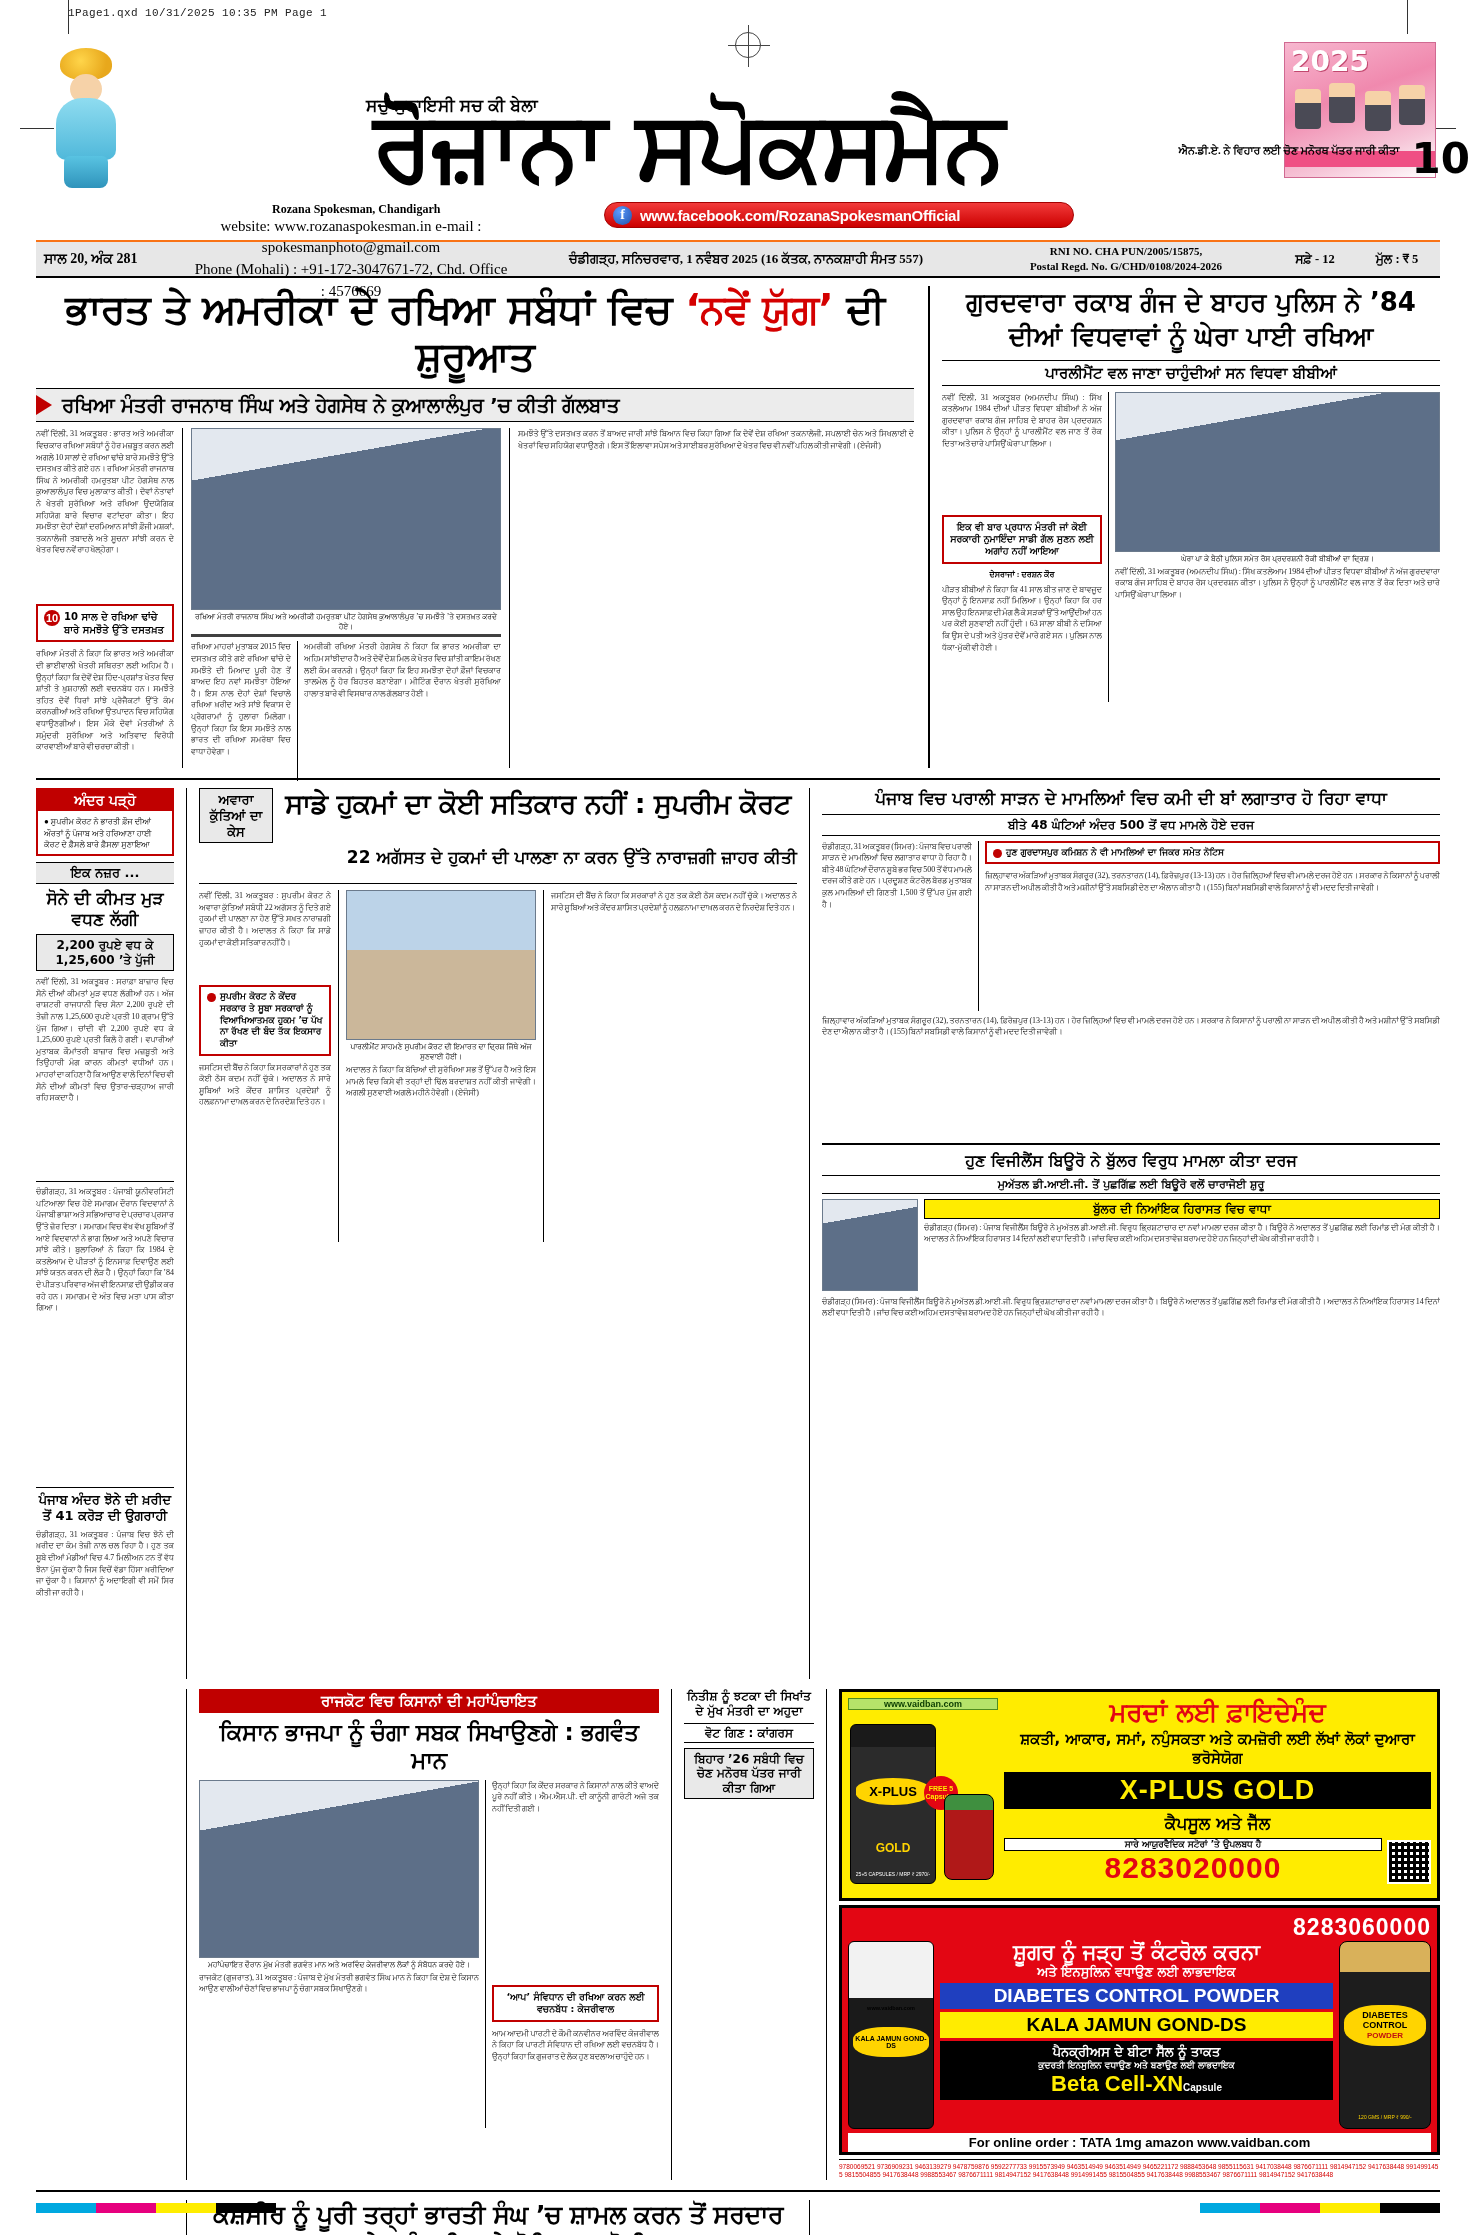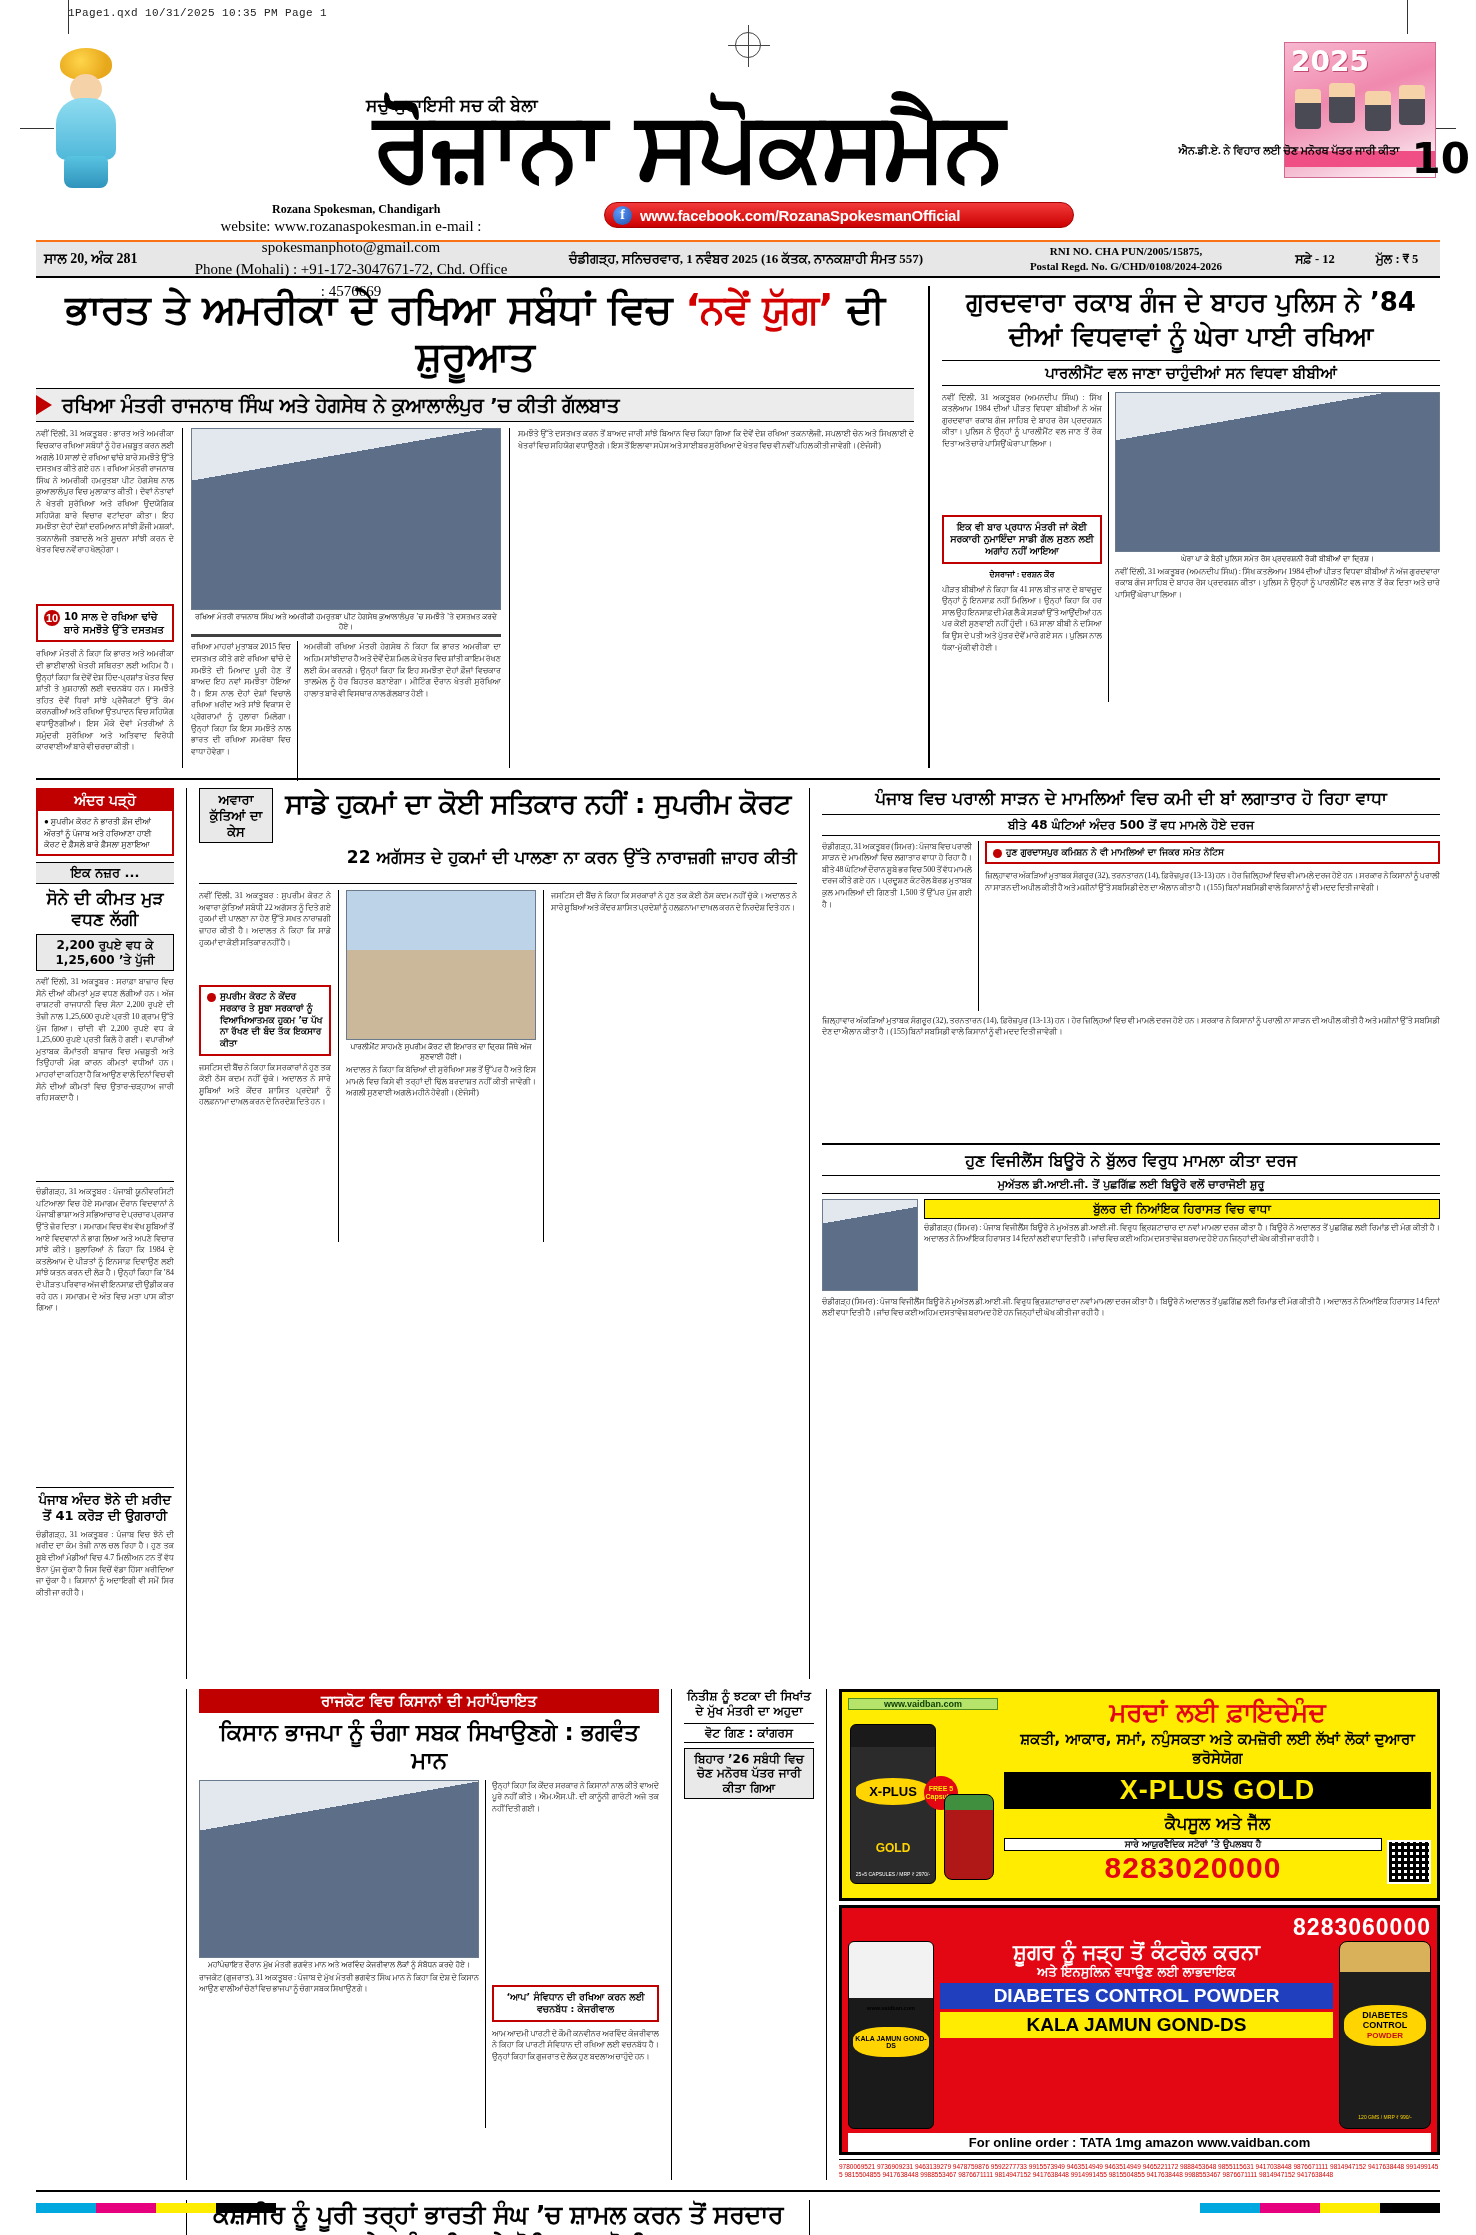--- a/index.html
+++ b/index.html
@@ -611,20 +611,25 @@
               <div class="bottle" style="height:188px;background:linear-gradient(180deg,#f2f2f2 0 30%,#1a1a1a 30% 100%);">
                 <div style="position:absolute;left:4px;right:4px;top:46%;background:#ffd400;text-align:center;font-weight:900;font-size:7px;color:#000;padding:8px 0;border-radius:40%;font-family:'Liberation Sans',sans-serif;">KALA JAMUN GOND-DS</div>
                 <div style="position:absolute;left:0;right:0;top:34%;text-align:center;font-size:5.5px;font-weight:700;color:#000;font-family:'Liberation Sans',sans-serif;">www.vaidban.com</div>
               </div>
             </div>
             <div style="flex:1;">
               <div style="color:#fff;font-family:'DejaVu Sans',sans-serif;font-weight:900;font-size:21px;text-align:center;line-height:1.1;">ਸ਼ੂਗਰ ਨੂੰ ਜੜ੍ਹ ਤੋਂ ਕੰਟਰੋਲ ਕਰਨਾ</div>
               <div style="color:#fff;font-family:'DejaVu Sans',sans-serif;font-weight:700;font-size:13px;text-align:center;">ਅਤੇ ਇਨਸੁਲਿਨ ਵਧਾਉਣ ਲਈ ਲਾਭਦਾਇਕ</div>
               <div class="blue-band" style="margin-top:3px;">DIABETES CONTROL POWDER</div>
               <div class="yellow-band" style="margin-top:3px;">KALA JAMUN GOND-DS</div>
+              <div style="background:#000;margin-top:3px;padding:3px;">
+                <div style="color:#fff;font-family:'DejaVu Sans',sans-serif;font-weight:700;font-size:13px;text-align:center;">ਪੈਨਕ੍ਰੀਅਸ ਦੇ ਬੀਟਾ ਸੈੱਲ ਨੂੰ ਤਾਕਤ</div>
+                <div style="color:#fff;font-family:'DejaVu Sans',sans-serif;font-weight:700;font-size:9px;text-align:center;">ਕੁਦਰਤੀ ਇਨਸੁਲਿਨ ਵਧਾਉਣ ਅਤੇ ਬਣਾਉਣ ਲਈ ਲਾਭਦਾਇਕ</div>
+                <div style="color:#ffec00;font-family:'Liberation Sans',sans-serif;font-weight:900;font-size:22px;text-align:center;"><span>Beta Cell-XN</span><span style="font-size:10px;color:#fff;">Capsule</span></div>
+              </div>
             </div>
             <div style="width:92px;">
               <div class="jar" style="height:188px;">
                 <div style="position:absolute;left:4px;right:4px;top:34%;background:#ffd400;border-radius:42%;text-align:center;padding:6px 0;">
                   <div style="font-size:9px;font-weight:900;color:#000;line-height:1.1;font-family:'Liberation Sans',sans-serif;">DIABETES CONTROL</div>
                   <div style="font-size:8px;font-weight:900;color:#c01010;font-family:'Liberation Sans',sans-serif;">POWDER</div>
                 </div>
                 <div style="position:absolute;left:0;right:0;bottom:8px;text-align:center;color:#ffd400;font-size:5px;font-family:'Liberation Sans',sans-serif;">120 GMS / MRP ₹ 990/-</div>
               </div>
             </div>

